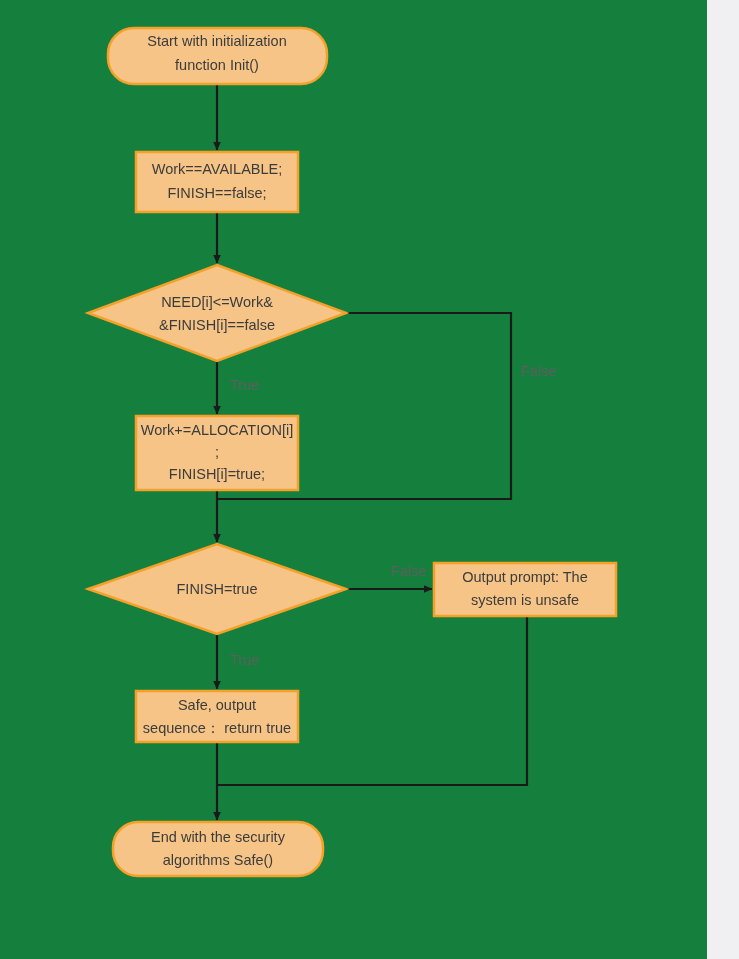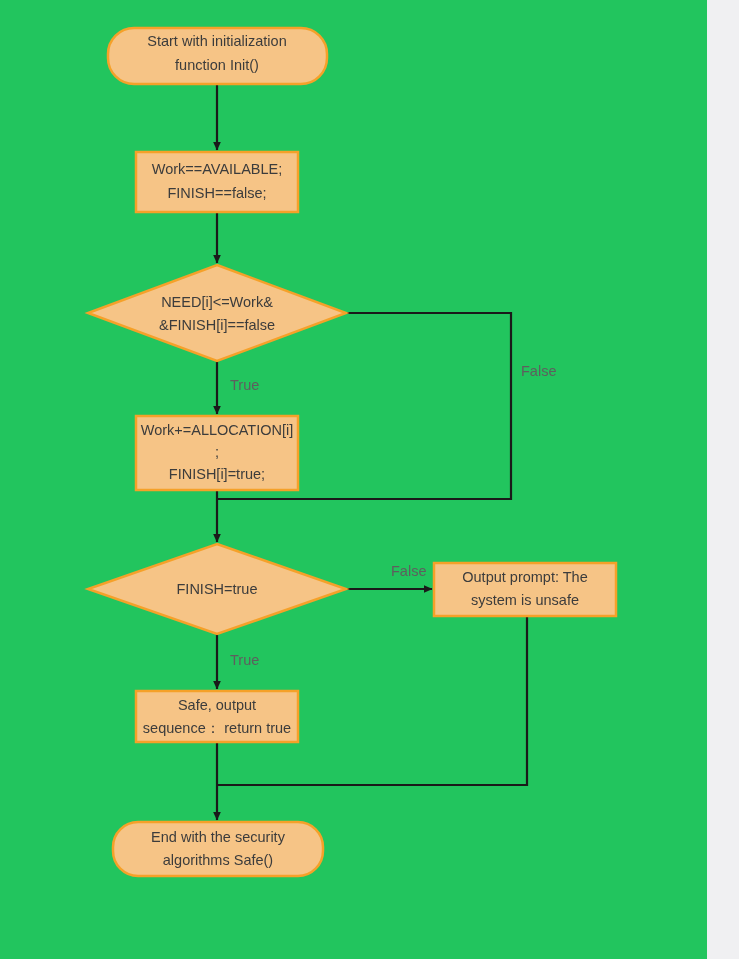--- a/index.html
+++ b/index.html
@@ -10,21 +10,21 @@
   body {
     width: 739px;
     height: 959px;
     font-family: "Liberation Sans", sans-serif;
     overflow: hidden;
   }
   #canvas {
     position: relative;
     width: 722px;
     height: 959px;
-    background: #22c55e;
+    background: #15803d;
   }
   #side-panel {
     position: absolute;
     top: 0;
     left: 707px;
     width: 32px;
     height: 959px;
     background: #f0f0f2;
   }
   svg#flow {

